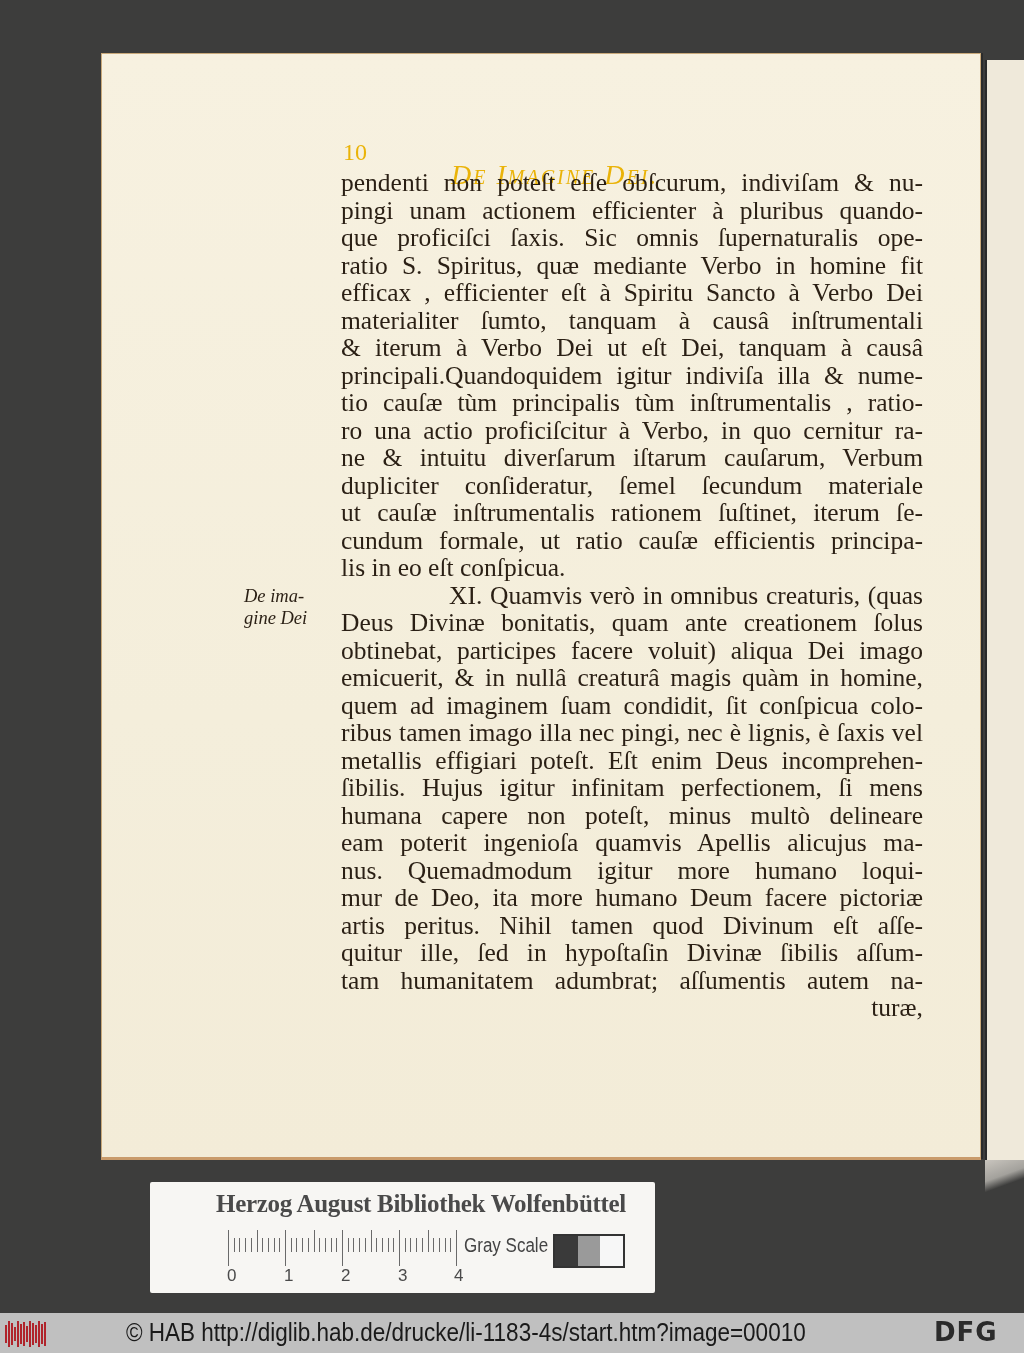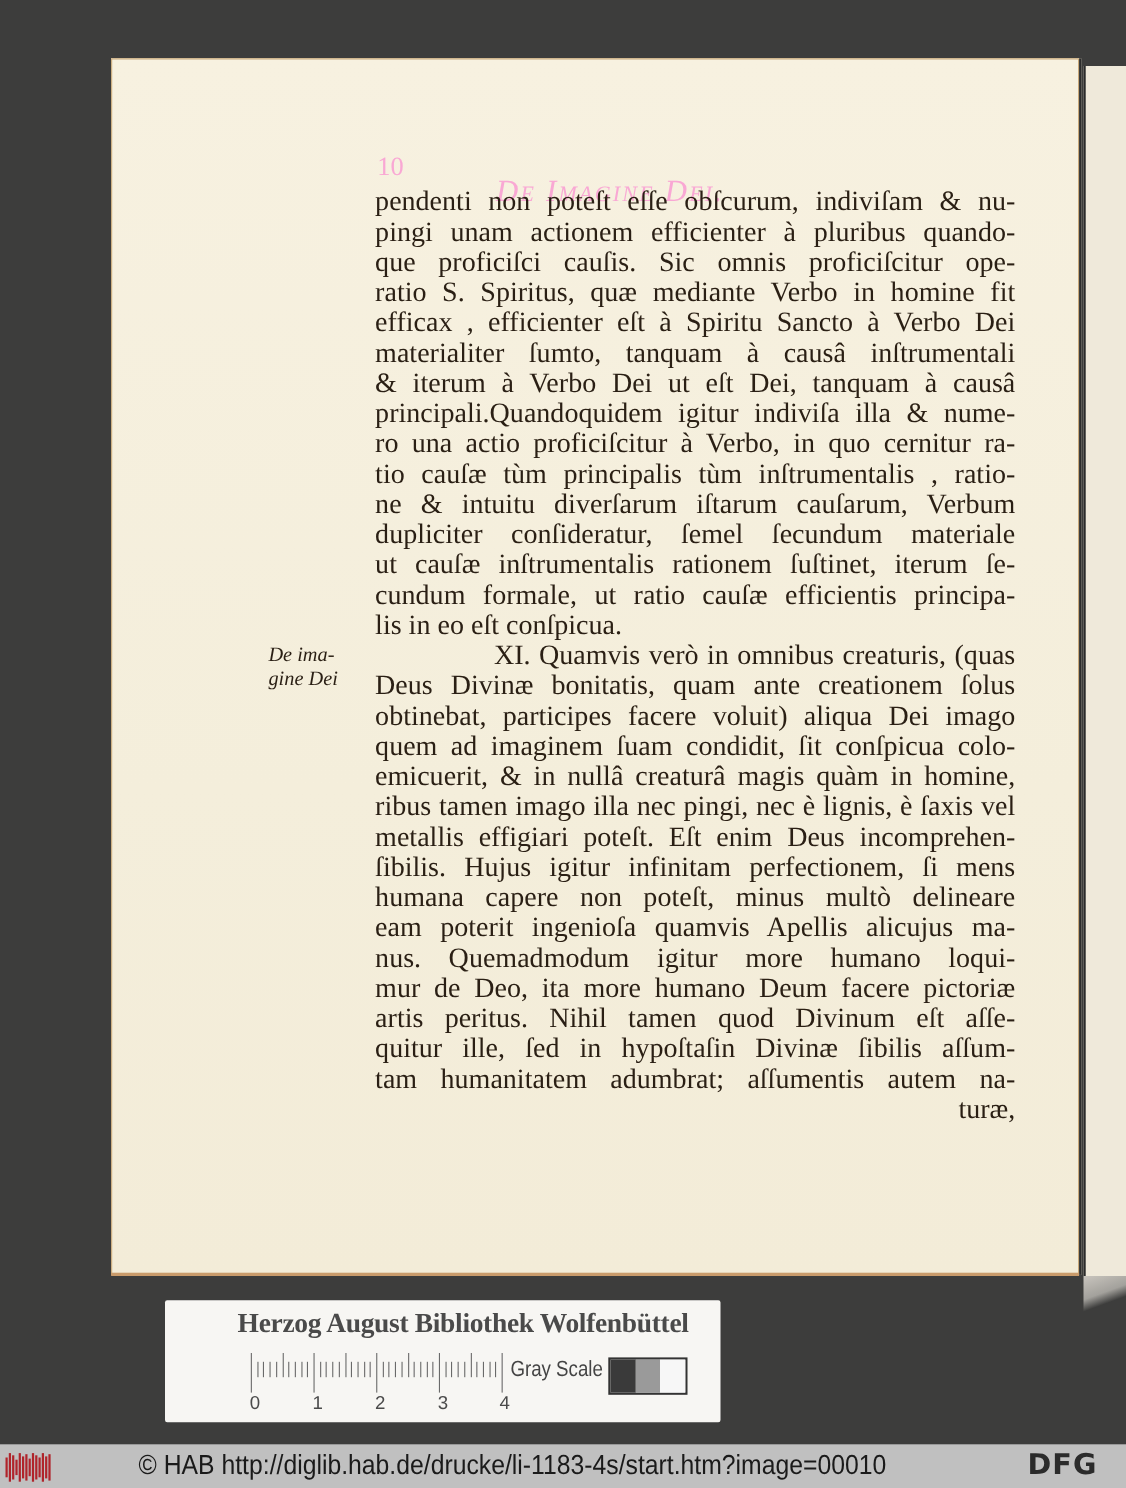--- a/index.html
+++ b/index.html
@@ -31,21 +31,21 @@
       background-image: linear-gradient(180deg, #f7f1e0 0%, #f4eedb 60%, #f3ecd8 100%);
       box-shadow: 0 0 0 1px #c9a97a inset;
       border-right: 2px solid #2b2b2b;
     }
     .page-edge-bottom {
       position: absolute; left: 101px; top: 1157px; width: 880px; height: 3px; background: #c99b6b;
     }
 
     .running-head {
       position: absolute; left: 343px; top: 135px; width: 590px; height: 34px;
-      font-family: "Liberation Serif", serif; color: #f9a8d4;
+      font-family: "Liberation Serif", serif; color: #eab308;
     }
     .folio { position: absolute; left: 0; top: 4px; font-size: 24px; }
     .head-title {
       position: absolute; left: 108px; top: 0; font-size: 28px; font-style: italic;
       letter-spacing: 2px; font-variant: small-caps; margin-top: 24px;
     }
 
     .text-block {
       position: absolute; left: 341px; top: 169px; width: 582px;
       font-family: "Liberation Serif", serif; font-size: 25.5px; color: #2a1f14;
@@ -127,38 +127,38 @@
 </div>
 
 <div class="margin-note">
   <span>De ima-</span>
   <span>gine Dei</span>
 </div>
 
 <div class="text-block">
   <span class="line">pendenti non poteſt eſſe obſcurum, indiviſam &amp; nu-</span>
   <span class="line">pingi unam actionem efficienter à pluribus quando-</span>
-  <span class="line">que proficiſci cauſis.   Sic omnis proficiſcitur ope-</span>
+  <span class="line">que proficiſci ſaxis.   Sic omnis ſupernaturalis ope-</span>
   <span class="line">ratio S. Spiritus, quæ mediante Verbo in homine fit</span>
   <span class="line">efficax , efficienter eſt à Spiritu Sancto à Verbo Dei</span>
   <span class="line">materialiter ſumto, tanquam à causâ inſtrumentali</span>
   <span class="line">&amp; iterum à Verbo Dei ut eſt Dei, tanquam à causâ</span>
   <span class="line">principali.Quandoquidem igitur indiviſa illa &amp; nume-</span>
+  <span class="line">tio cauſæ tùm principalis tùm inſtrumentalis , ratio-</span>
   <span class="line">ro una actio proficiſcitur à Verbo, in quo cernitur ra-</span>
-  <span class="line">tio cauſæ tùm principalis tùm inſtrumentalis , ratio-</span>
   <span class="line">ne &amp; intuitu diverſarum iſtarum cauſarum, Verbum</span>
   <span class="line">dupliciter conſideratur, ſemel ſecundum materiale</span>
   <span class="line">ut cauſæ inſtrumentalis rationem ſuſtinet, iterum ſe-</span>
   <span class="line">cundum formale, ut ratio cauſæ efficientis principa-</span>
   <span class="line last">lis in eo eſt conſpicua.</span>
   <span class="line indent">XI.   Quamvis verò in omnibus creaturis, (quas</span>
   <span class="line">Deus Divinæ bonitatis, quam ante creationem ſolus</span>
   <span class="line">obtinebat, participes facere voluit) aliqua Dei imago</span>
+  <span class="line">emicuerit, &amp; in nullâ creaturâ magis quàm in homine,</span>
   <span class="line">quem ad imaginem ſuam condidit, ſit conſpicua colo-</span>
-  <span class="line">emicuerit, &amp; in nullâ creaturâ magis quàm in homine,</span>
   <span class="line">ribus tamen imago illa nec pingi, nec è lignis, è ſaxis vel</span>
   <span class="line">metallis effigiari poteſt. Eſt enim Deus incomprehen-</span>
   <span class="line">ſibilis.   Hujus igitur infinitam perfectionem, ſi mens</span>
   <span class="line">humana capere non poteſt, minus multò delineare</span>
   <span class="line">eam poterit ingenioſa quamvis Apellis alicujus ma-</span>
   <span class="line">nus.   Quemadmodum igitur more humano loqui-</span>
   <span class="line">mur de Deo, ita more humano Deum facere pictoriæ</span>
   <span class="line">artis peritus.   Nihil tamen quod Divinum eſt aſſe-</span>
   <span class="line">quitur ille, ſed in hypoſtaſin Divinæ ſibilis aſſum-</span>
   <span class="line">tam humanitatem adumbrat; aſſumentis autem na-</span>

